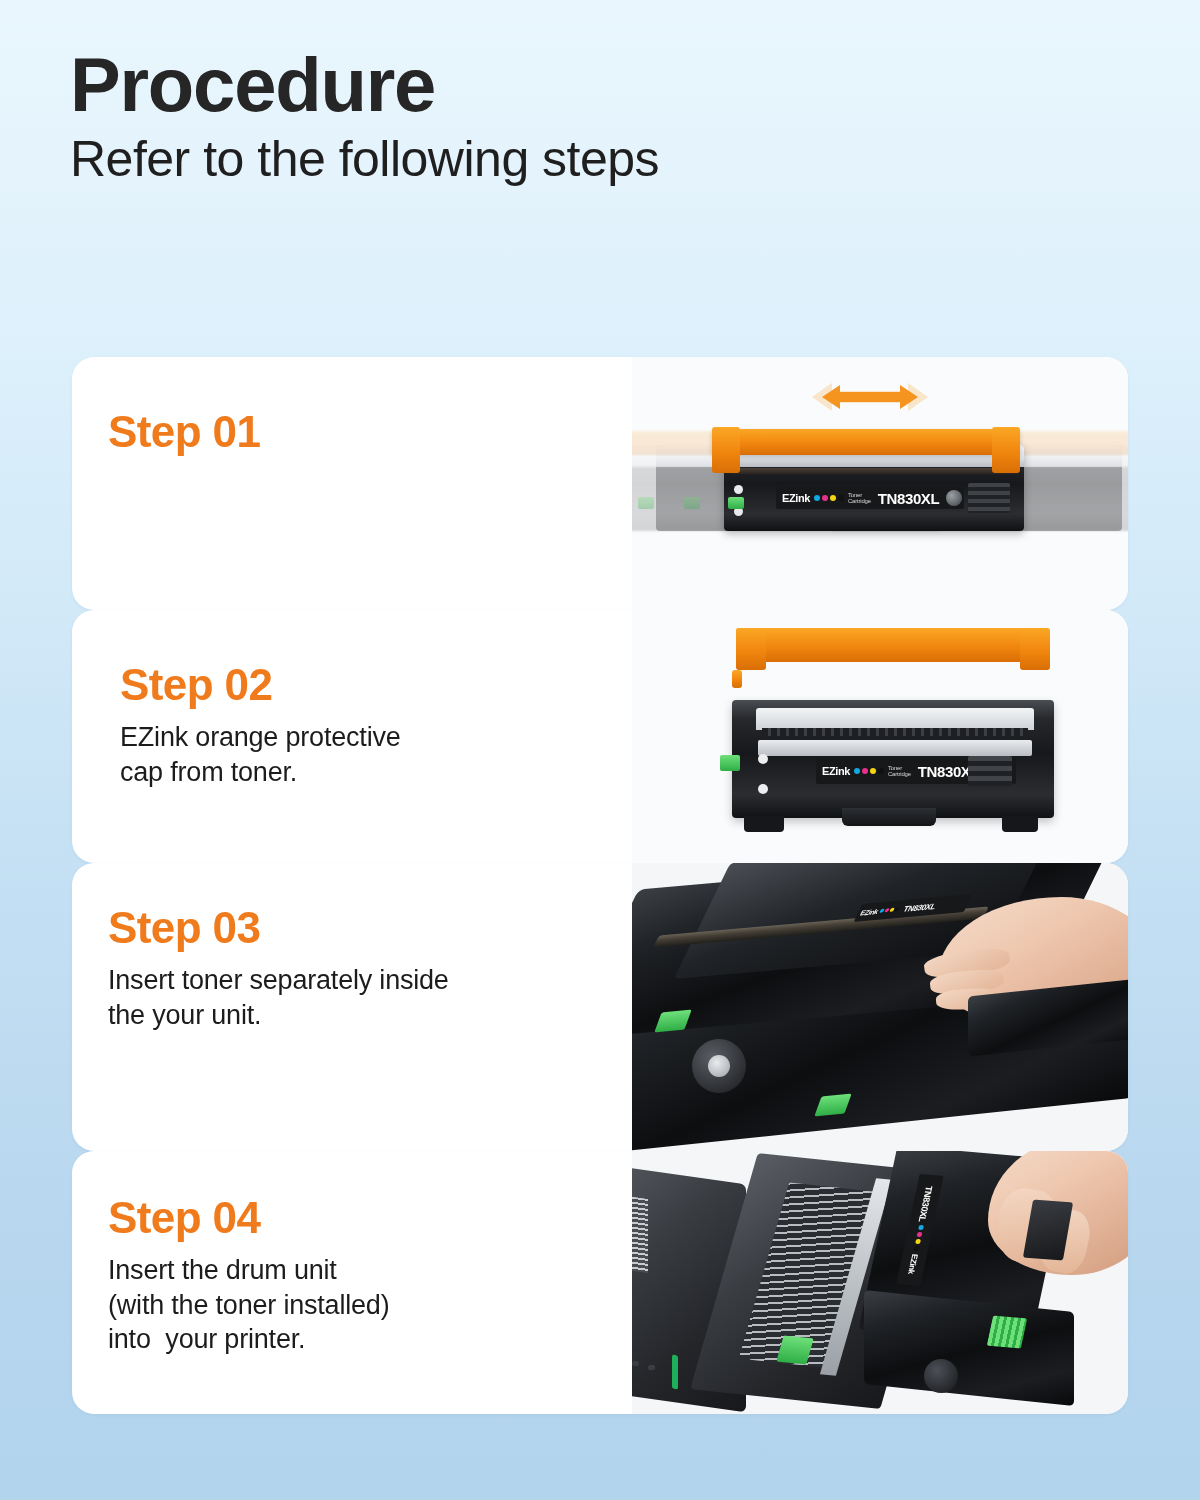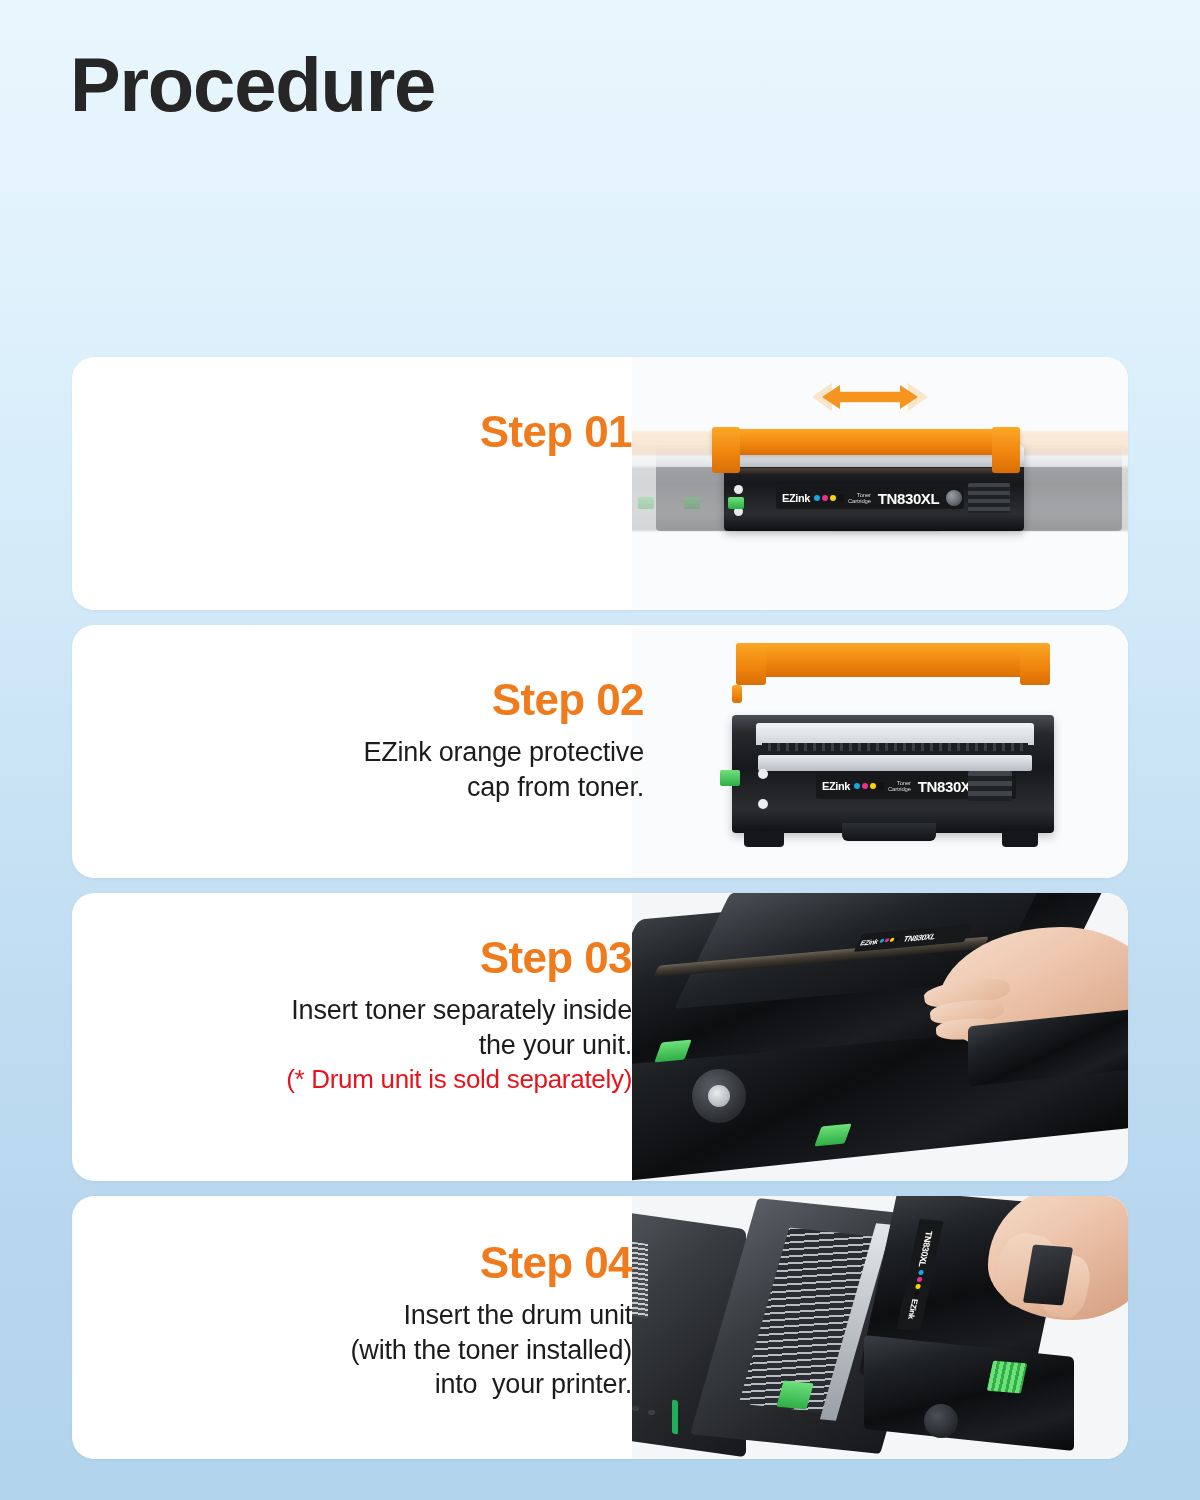--- a/index.html
+++ b/index.html
@@ -32,22 +32,20 @@
     font-size:50px; font-weight:400; color:#1f1f1f;
     letter-spacing:-0.5px; margin-top:6px;
   }
 
   
   .cards { position:absolute; left:72px; top:357px; width:1056px; }
   .card {
     position:relative; background:#ffffff; border-radius:22px;
     overflow:hidden; display:flex; align-items:stretch;
     box-shadow:0 1px 3px rgba(90,130,170,0.10);
-    margin-bottom:15px;
-    text-align:right;
   }
   .card.h1 { height:253px; }
   .card.h2 { height:253px;padding-left:12px; }
   .card.h3 { height:288px; }
   .card.h4 { height:263px; }
 
   .card-text {
     width:560px; flex:none; padding:52px 0 0 36px;
     position:relative; z-index:3;
   }
@@ -142,20 +140,21 @@
     background:linear-gradient(135deg,#5a5e64 0%,#3a3d42 35%,#24262a 70%,#17181b 100%);
   }
   .vent { position:absolute; background:repeating-linear-gradient(180deg,#c9ccd0 0 2px,#4a4d52 2px 5px); }
   .keypad-dot { position:absolute; width:7px;height:5px;background:#3a3d42;border-radius:2px; }
 </style>
 </head>
 <body>
 
 <div class="header">
   <div class="title-2">Procedure</div>
+  <div class="subtitle">Refer to the following steps</div>
 </div>
 
 <div class="cards">
 
   <div class="card h1">
     <div class="card-text">
       <div class="step-label">Step 01</div>
     </div>
     <div class="card-figure">
 
@@ -260,21 +259,20 @@
     </div>
   </div>
 
   <div class="card h3">
     <div class="card-text">
       <div class="step-label">Step 03</div>
       <div class="step-desc">
         <div>Insert toner separately inside</div>
         <div>the your unit.</div>
       </div>
-      <div class="step-note">(* Drum unit is sold separately)</div>
     </div>
     <div class="card-figure">
 
       <div class="drum-body" style="left:-58px; top:96px; width:560px; height:168px; transform:skewY(-6deg); border-radius:8px;"></div>
       <div class="drum-body" style="left:-30px; top:6px; width:470px; height:150px; transform:skew(-26deg,-5deg); border-radius:6px;"></div>
 
       <div class="drum-body" style="left:70px; top:-14px; width:320px; height:116px; transform:skew(-26deg,-5deg); border-radius:5px; background:linear-gradient(160deg,#4a4e54,#202327 45%,#0e0f11);"></div>
       <div class="drum-roller" style="left:24px; top:58px; width:330px; height:12px; transform:skew(-26deg,-5deg);"></div>
       <div class="label-strip" style="left:226px; top:36px; width:110px; height:18px; transform:skew(-26deg,-5deg); gap:2px; padding:0 3px;">
         <span class="lbl-brand" style="font-size:7px">EZink</span>

